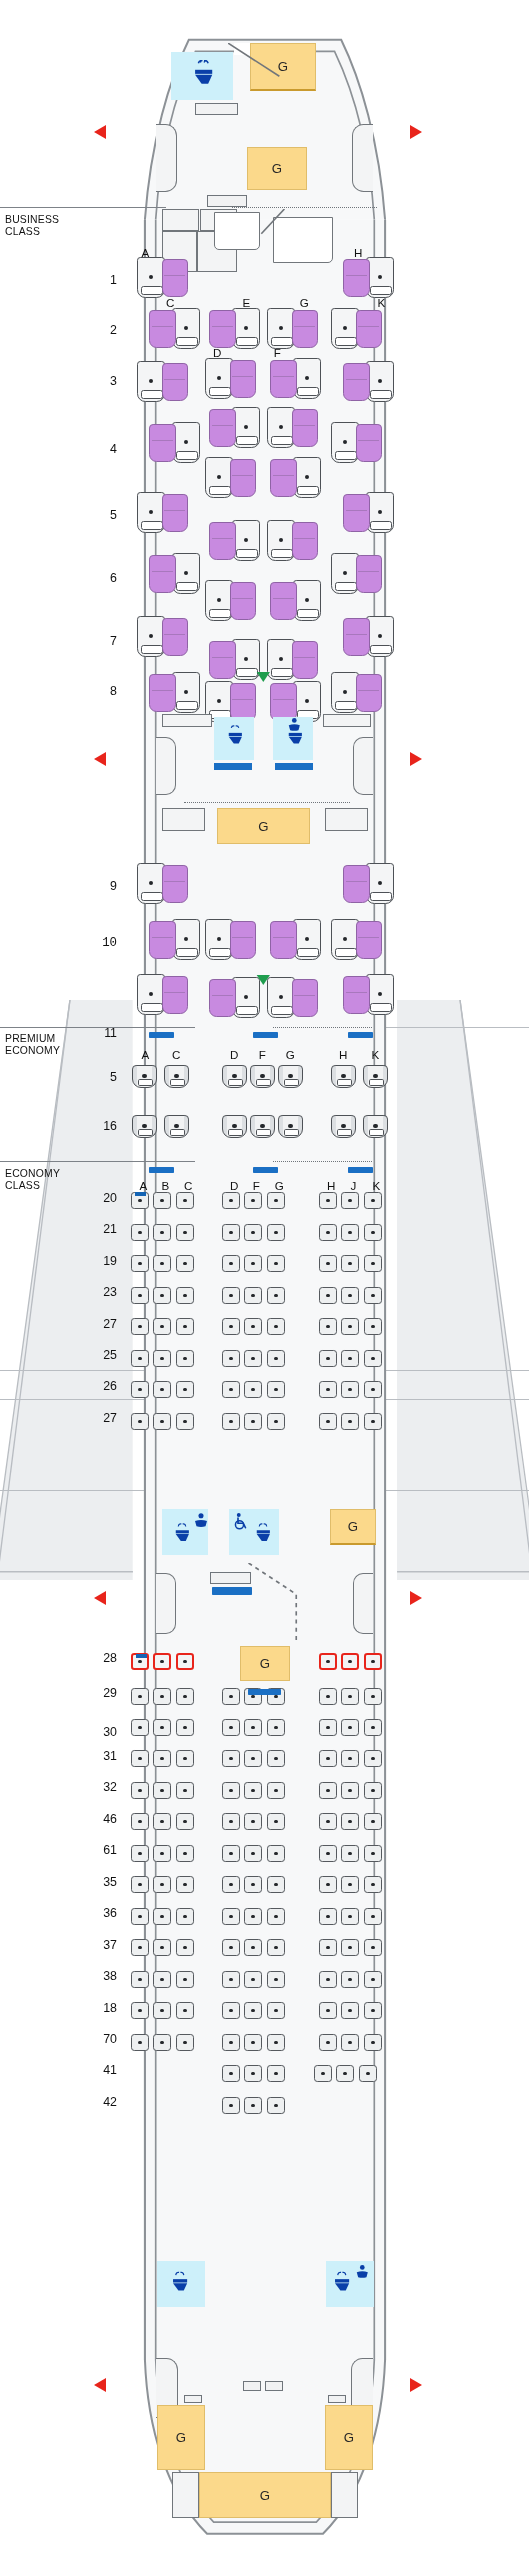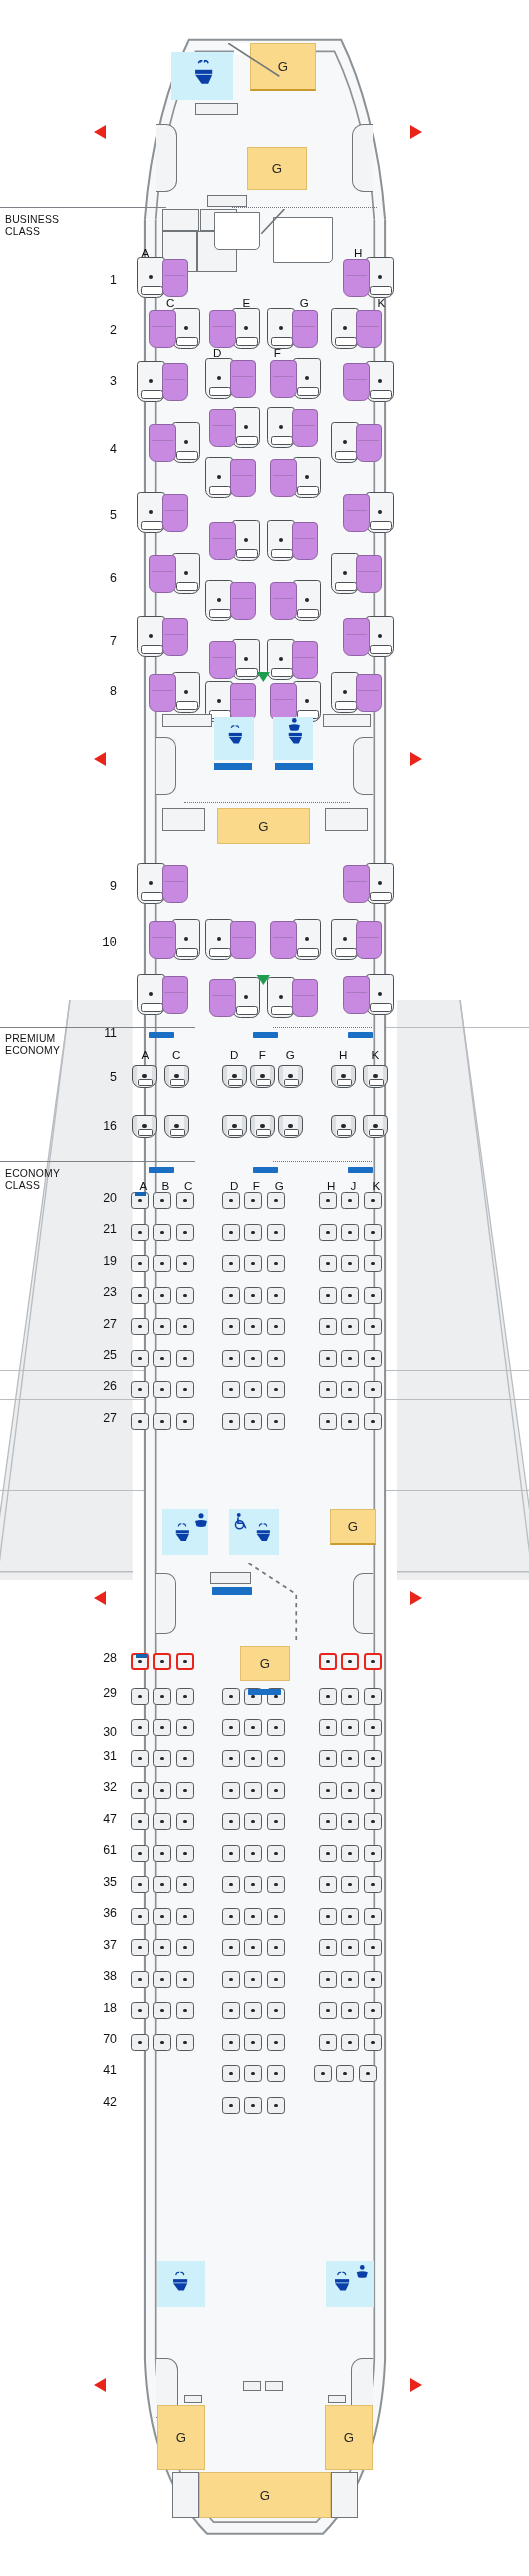--- a/index.html
+++ b/index.html
@@ -891,21 +891,21 @@
     <div class="rownum" style="left: 89px; top: 1285px;">23</div>
     <div class="rownum" style="left: 89px; top: 1317px;">27</div>
     <div class="rownum" style="left: 89px; top: 1348px;">25</div>
     <div class="rownum" style="left: 89px; top: 1379px;">26</div>
     <div class="rownum" style="left: 89px; top: 1411px;">27</div>
     <div class="rownum" style="left: 89px; top: 1651px;">28</div>
     <div class="rownum" style="left: 89px; top: 1686px;">29</div>
     <div class="rownum" style="left: 89px; top: 1717px; margin-top: 8px;">30</div>
     <div class="rownum" style="left: 89px; top: 1749px;">31</div>
     <div class="rownum" style="left: 89px; top: 1780px;">32</div>
-    <div class="rownum" style="left: 89px; top: 1812px;">47</div>
+    <div class="rownum" style="left: 89px; top: 1812px;">46</div>
     <div class="rownum" style="left: 89px; top: 1843px;">61</div>
     <div class="rownum" style="left: 89px; top: 1875px;">35</div>
     <div class="rownum" style="left: 89px; top: 1906px;">36</div>
     <div class="rownum" style="left: 89px; top: 1938px;">37</div>
     <div class="rownum" style="left: 89px; top: 1969px;">38</div>
     <div class="rownum" style="left: 89px; top: 2001px;">18</div>
     <div class="rownum" style="left: 89px; top: 2032px;">70</div>
     <div class="rownum" style="left: 89px; top: 2063px;">41</div>
     <div class="rownum" style="left: 89px; top: 2095px;">42</div>
   </div>

